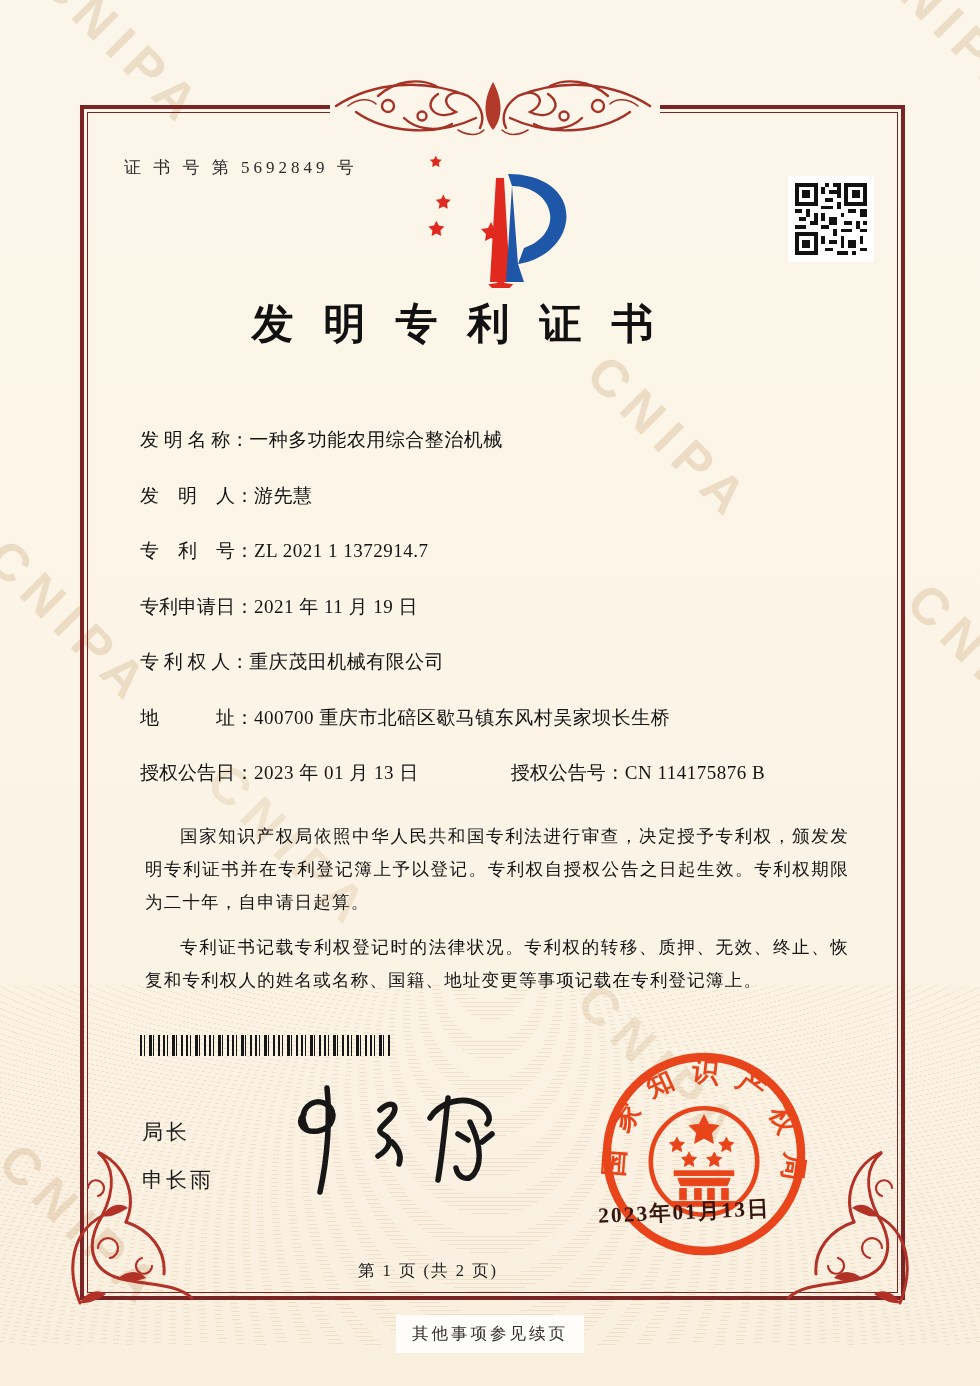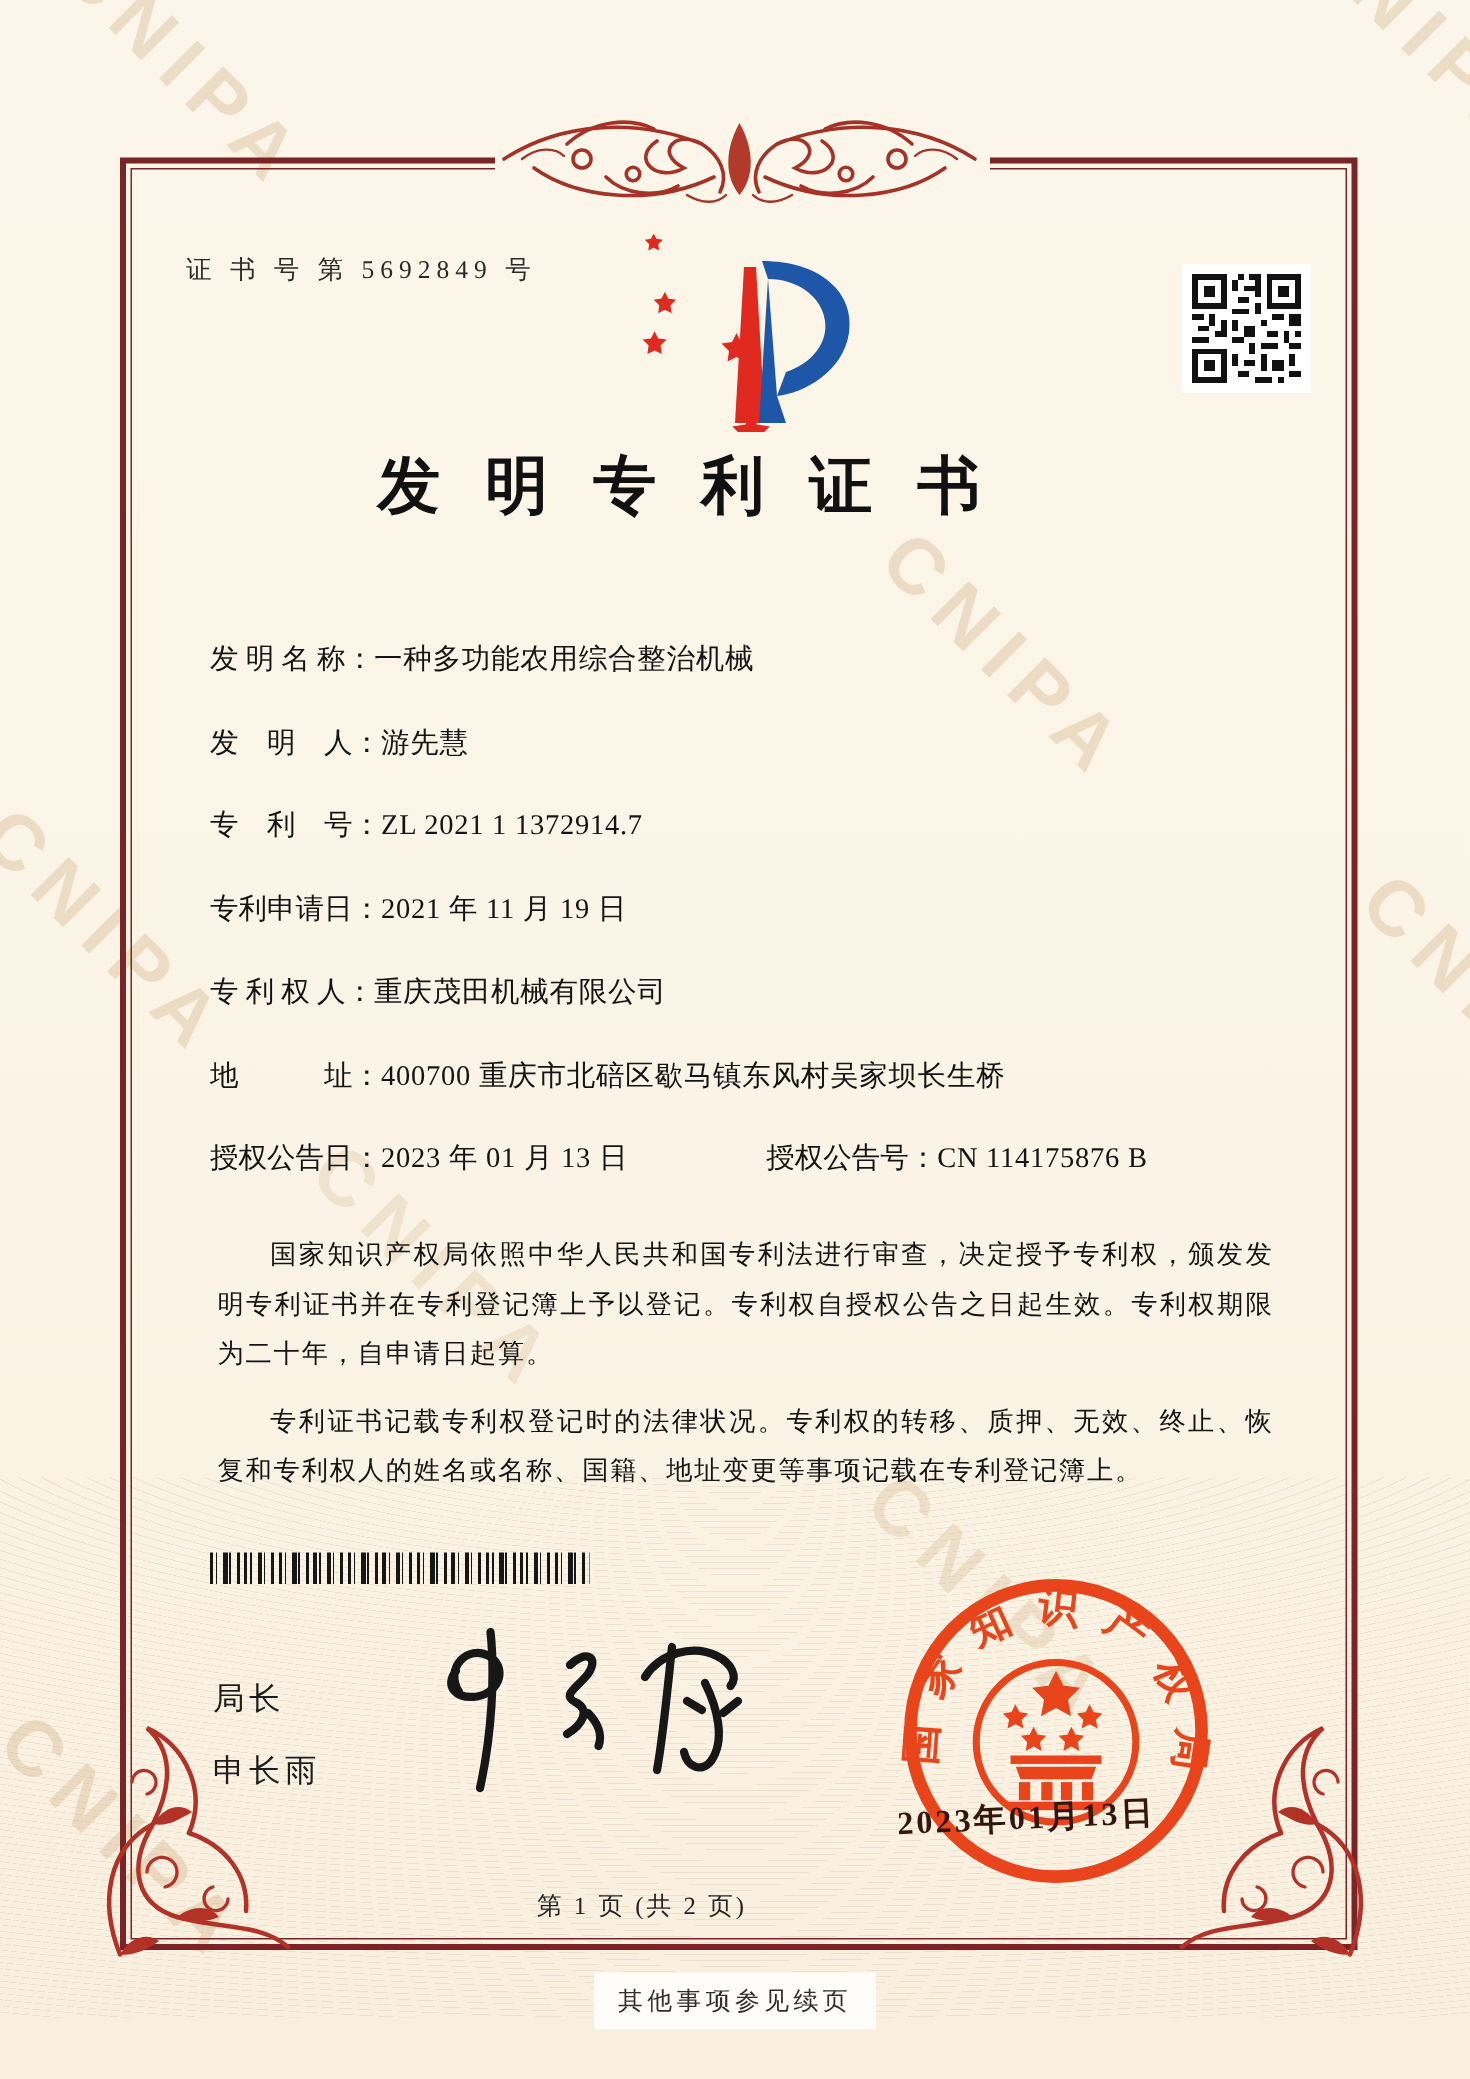--- a/index.html
+++ b/index.html
@@ -38,21 +38,21 @@
   .flourish-mask{
     position:absolute;left:330px;top:88px;width:330px;height:36px;
     background:#fcf6ea;z-index:3;
   }
   .flourish-top{position:absolute;left:318px;top:66px;width:350px;height:96px;z-index:4;}
   .corner{position:absolute;z-index:4;}
   .corner.bl{left:58px;top:1128px;}
   .corner.br{left:762px;top:1128px;transform:scaleX(-1);}
   
   .cert-no{
-    position:absolute;left:124px;top:168px;z-index:5;
+    position:absolute;left:124px;top:156px;z-index:5;
     font-size:17px;letter-spacing:4px;color:#2a2a2a;
   }
   .logo{position:absolute;left:420px;top:156px;width:160px;height:132px;z-index:5;}
   .qr{position:absolute;left:788px;top:176px;width:80px;height:80px;z-index:5;background:#fff;padding:3px;}
   .title{
     position:absolute;left:80px;top:296px;width:745px;z-index:5;
     text-align:center;font-size:42px;font-weight:700;
     letter-spacing:30px;text-indent:30px;color:#111;
   }
   

